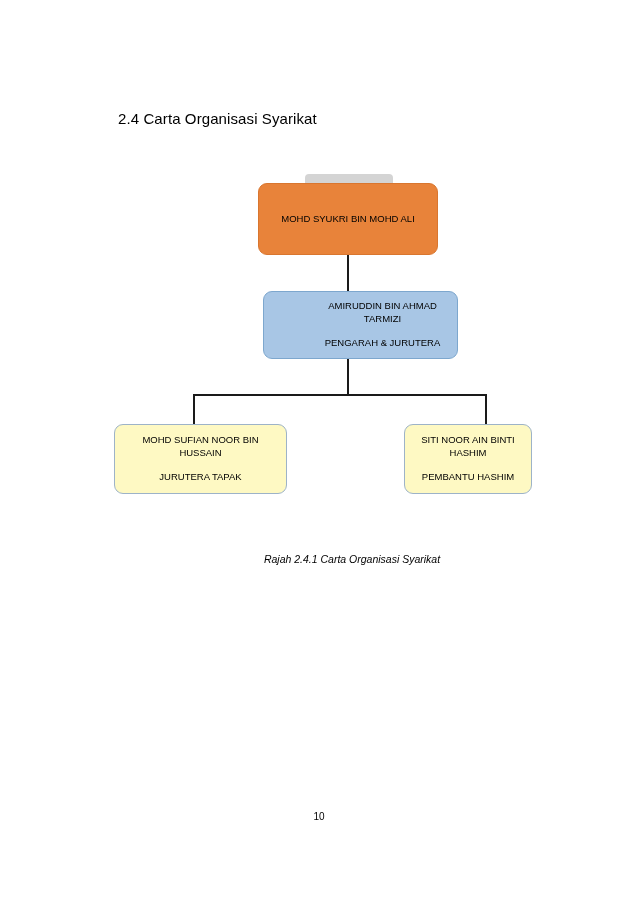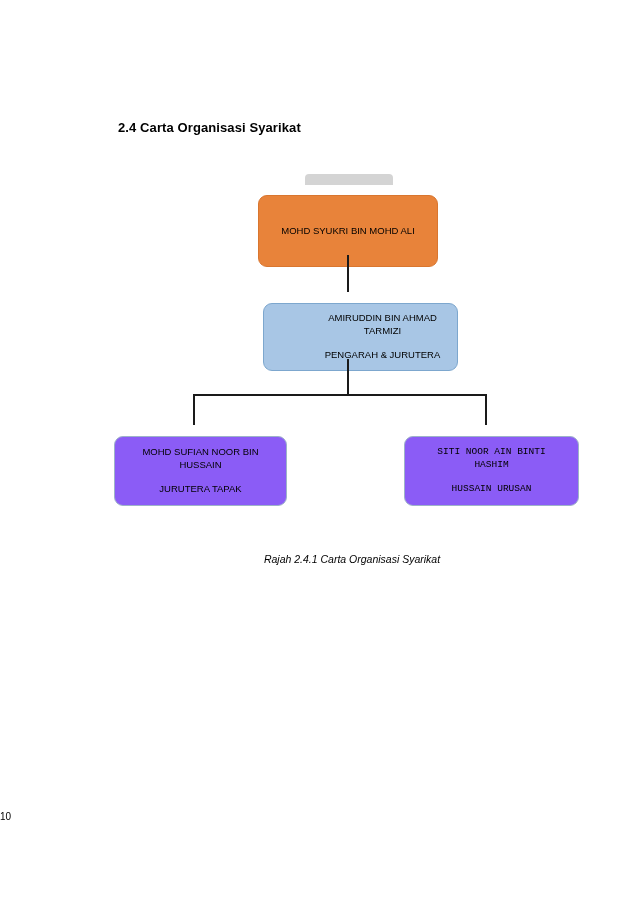--- a/index.html
+++ b/index.html
@@ -15,23 +15,23 @@
     width: 638px;
     height: 903px;
     background: #ffffff;
     overflow: hidden;
   }
 
   
   .section-title {
     position: absolute;
     left: 118px;
-    top: 120px;
-    font-size: 13px;
-    font-weight: bold;
+    top: 110px;
+    font-size: 15px;
+    font-weight: normal;
     color: #000000;
     letter-spacing: 0.1px;
     white-space: nowrap;
   }
 
   
   .org-chart {
     position: absolute;
     left: 0;
     top: 0;
@@ -56,21 +56,20 @@
     box-sizing: border-box;
     display: flex;
     flex-direction: column;
     align-items: center;
     justify-content: center;
     text-align: center;
     border-radius: 9px;
     font-size: 9.5px;
     line-height: 1.35;
     color: #000000;
-    margin-top: 12px;
   }
   .node .name-line {
     white-space: pre-line;
   }
   .node .role-line {
     margin-top: 11px;
     white-space: pre-line;
   }
 
   
@@ -89,34 +88,33 @@
     top: 291px;
     width: 195px;
     height: 68px;
     background: #a8c6e5;
     border: 1px solid #7da7ce;
     padding-left: 44px;
   }
 
   
   .node-staff {
-    background: #8b5cf6;
+    background: #fef9c3;
     border: 1px solid #9db3c8;
     height: 70px;
   }
   .node-supervisor {
     left: 114px;
     top: 424px;
     width: 173px;
   }
   .node-assistant {
     left: 404px;
     top: 424px;
-    width: 175px;
-    font-family: Liberation Mono, monospace;
+    width: 128px;
   }
 
   
   .conn {
     position: absolute;
     background: #1a1a1a;
   }
   
   .conn-ceo-director {
     left: 347px;
@@ -165,21 +163,21 @@
     color: #000000;
     margin-left: 17px;
   }
 
   
   .page-number {
     position: absolute;
     left: 0;
     top: 811px;
     width: 638px;
-    text-align: left;
+    text-align: center;
     font-size: 10px;
     color: #000000;
   }
 </style>
 </head>
 <body>
 
 <div class="page">
 
   <div class="section-title">2.4 Carta Organisasi Syarikat</div>
@@ -207,21 +205,21 @@
 
     <div class="node node-staff node-supervisor">
       <div class="name-line">MOHD SUFIAN NOOR BIN
 HUSSAIN</div>
       <div class="role-line">JURUTERA TAPAK</div>
     </div>
 
     <div class="node node-staff node-assistant">
       <div class="name-line">SITI NOOR AIN BINTI
 HASHIM</div>
-      <div class="role-line">HUSSAIN URUSAN</div>
+      <div class="role-line">PEMBANTU HASHIM</div>
     </div>
 
   </div>
 
   <div class="figure-caption">Rajah 2.4.1 Carta Organisasi Syarikat</div>
 
   <div class="page-number">10</div>
 
 </div>
 

